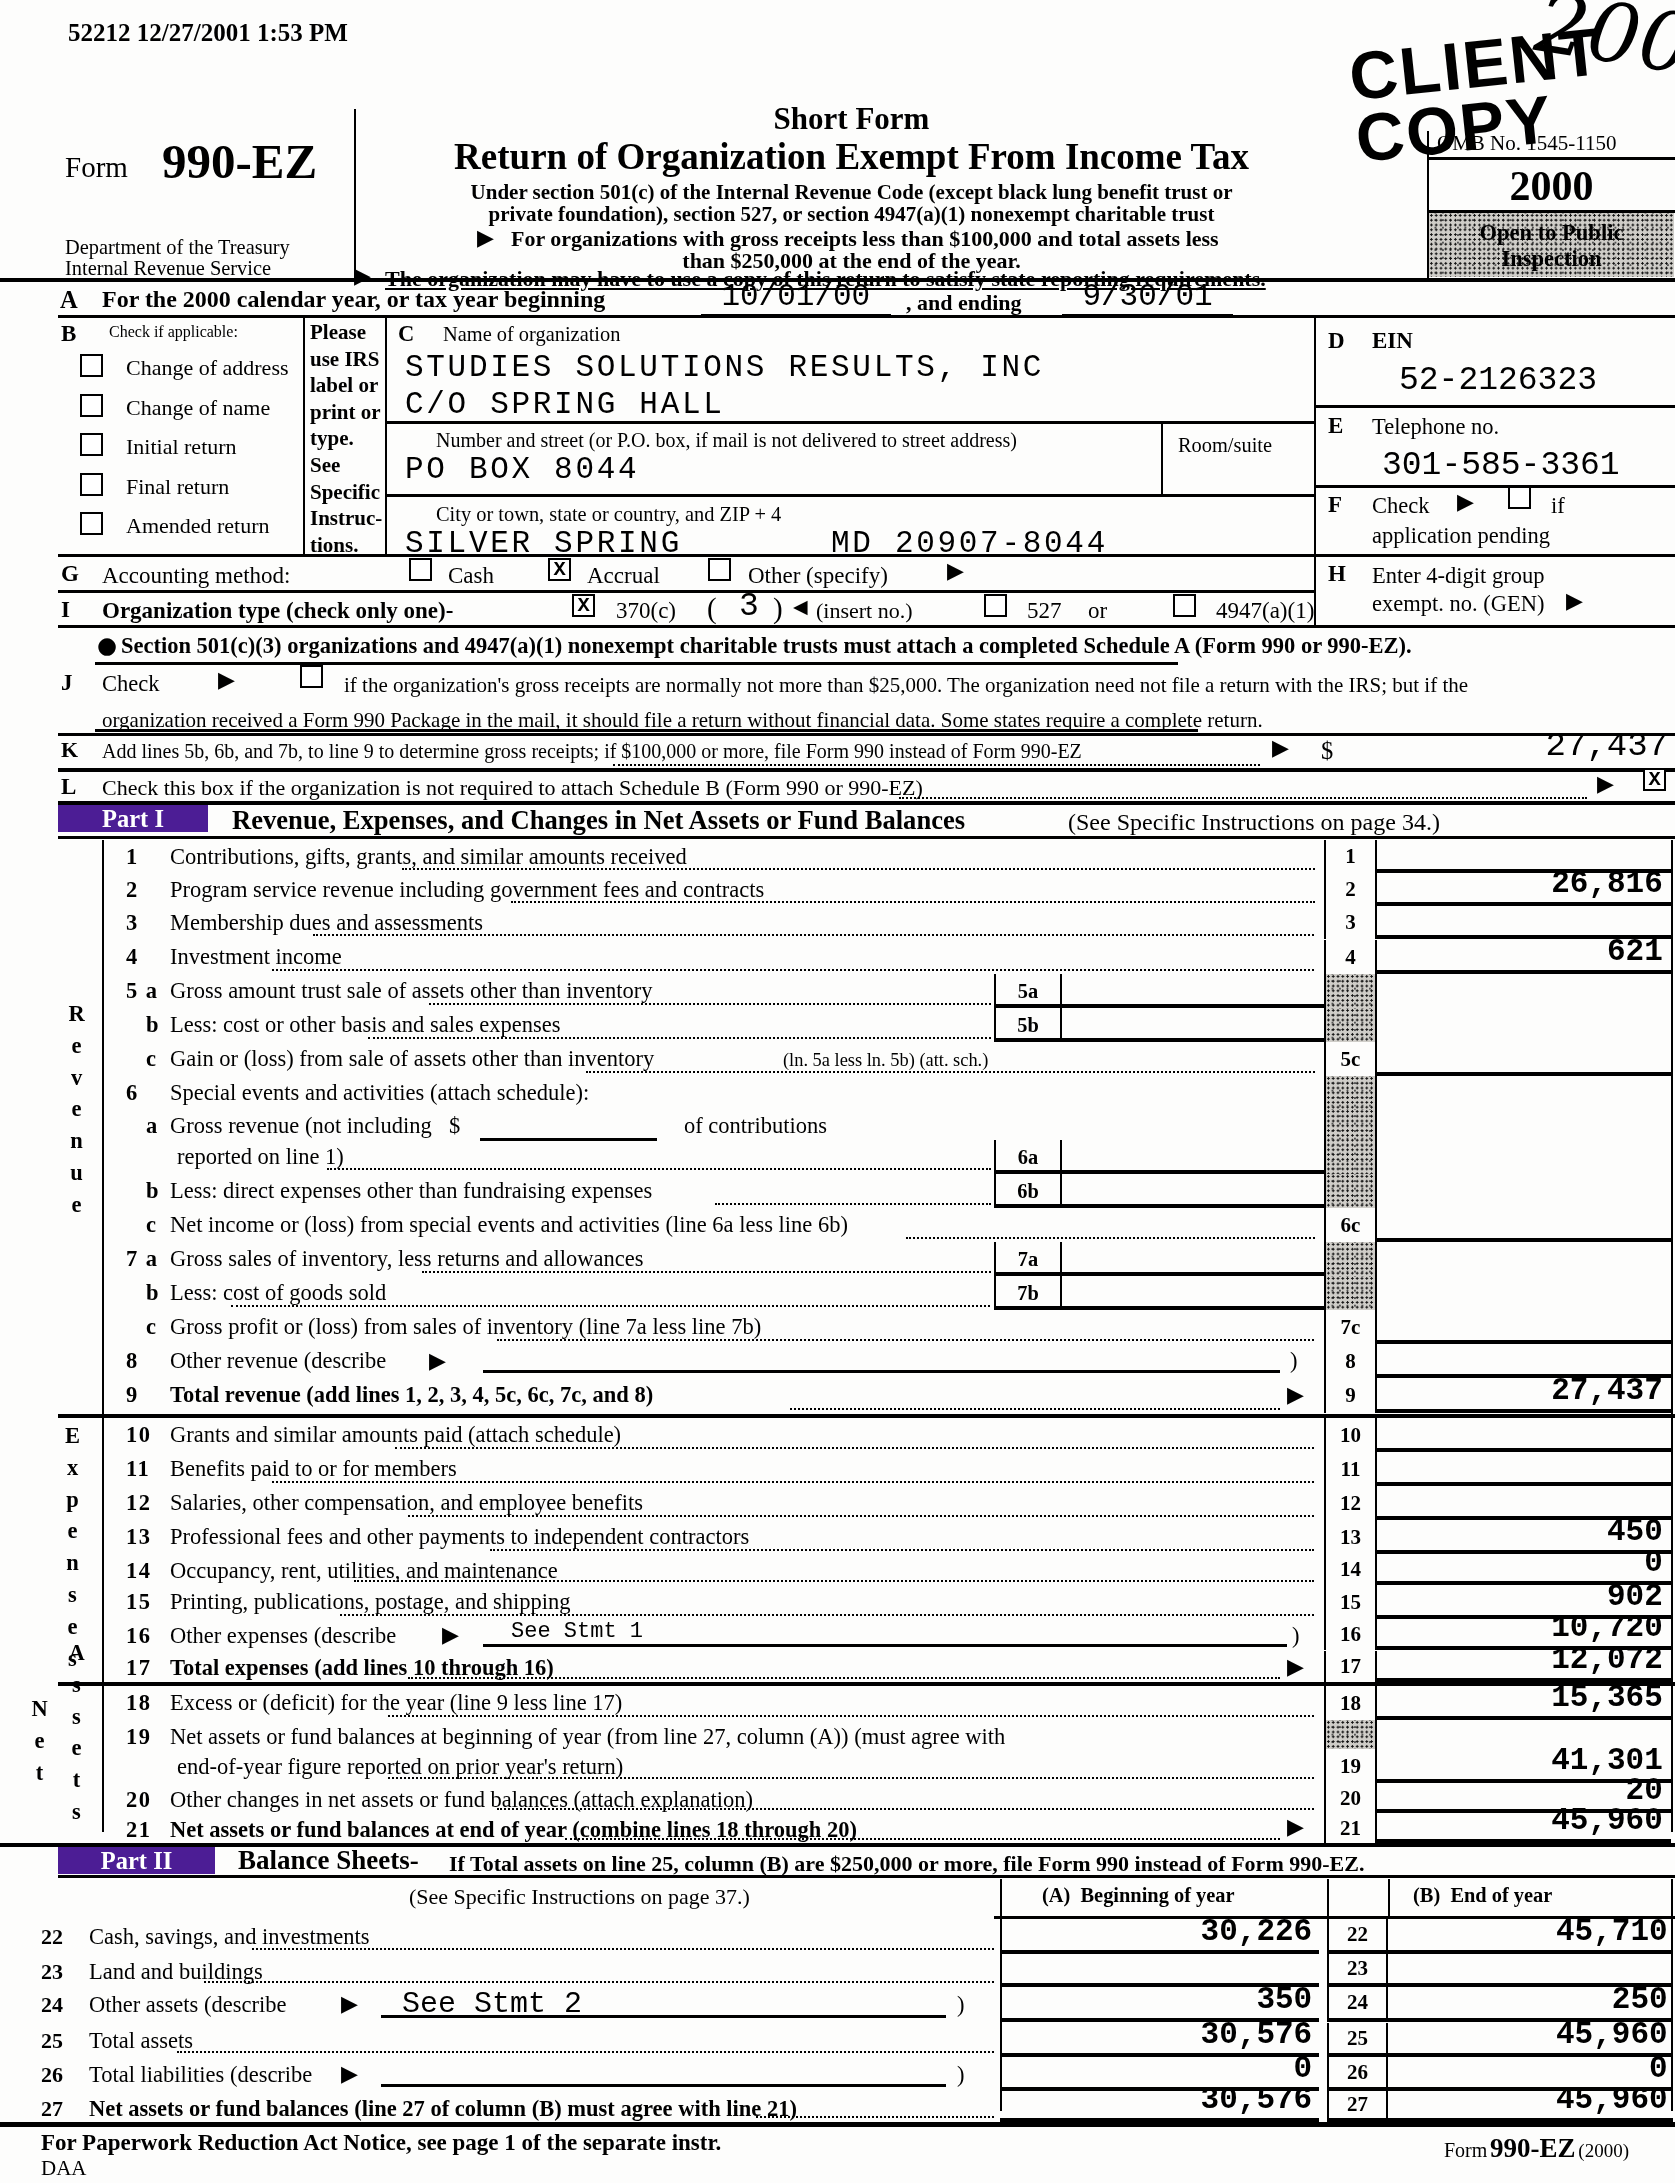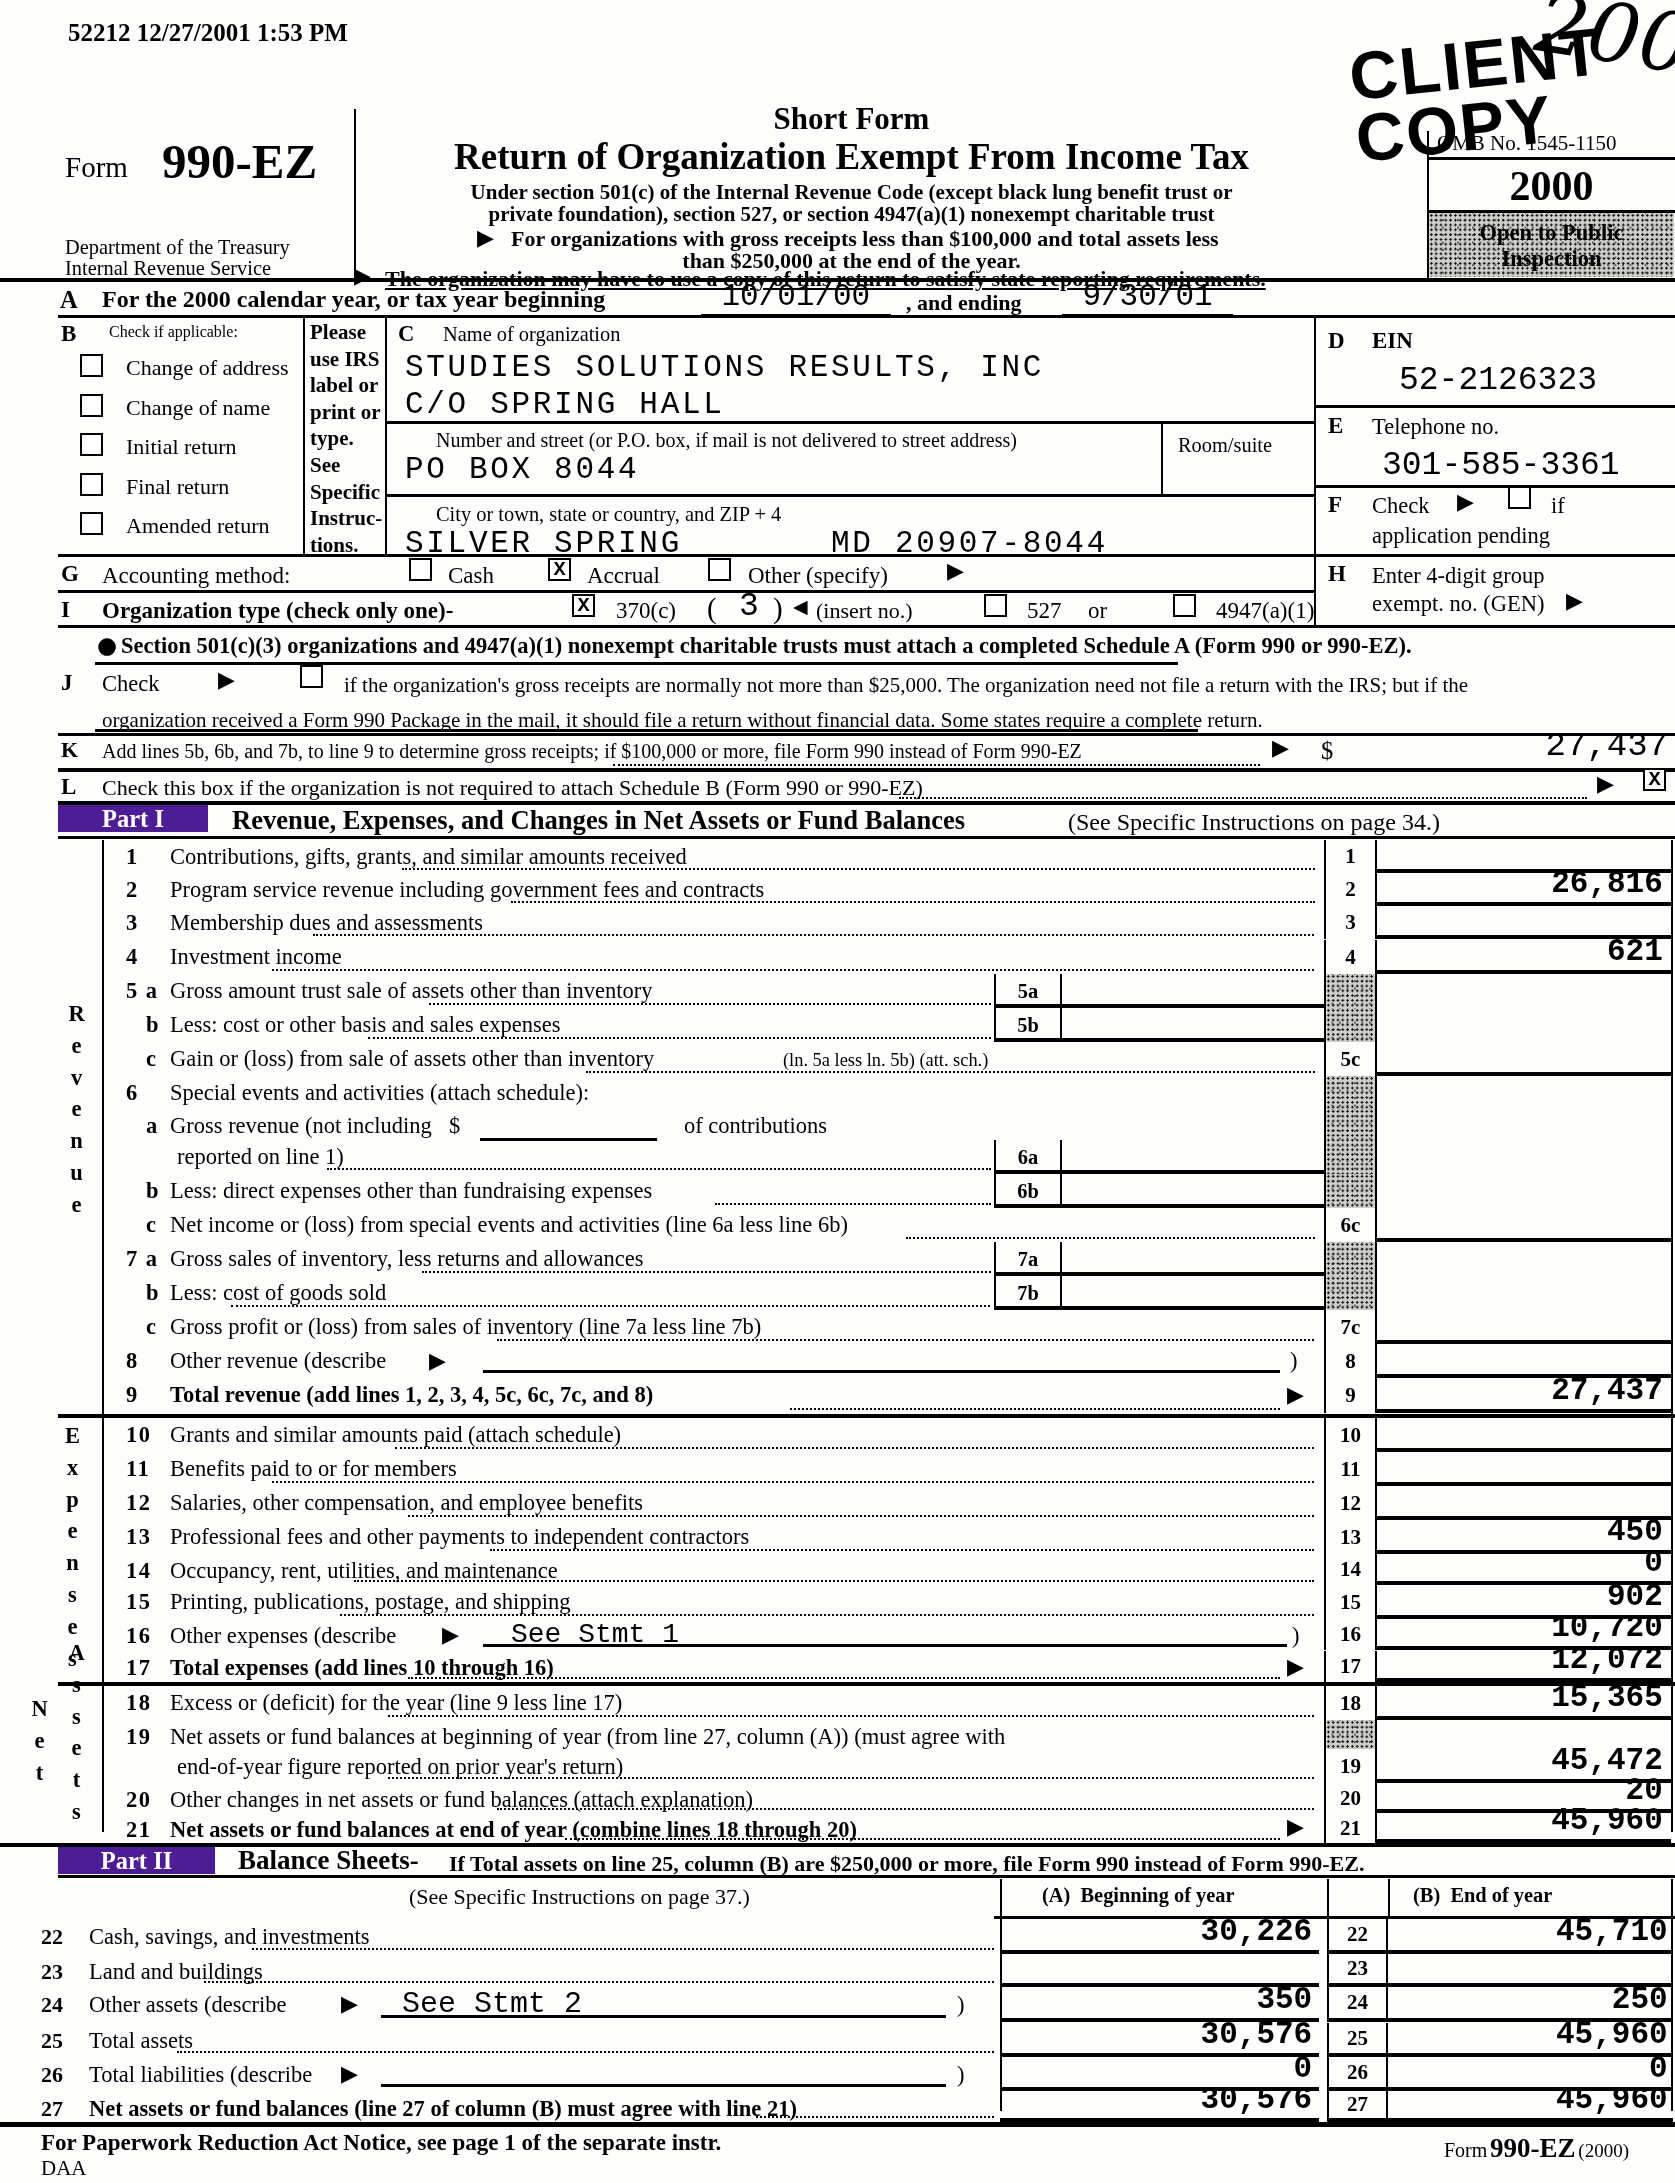--- a/index.html
+++ b/index.html
@@ -372,21 +372,21 @@
     <span class="pnum">15</span>
     <span class="pdesc" style="left:68px">Printing, publications, postage, and shipping</span>
     <i class="dots" style="left:238px;width:974px;bottom:2.7px"></i>
     <span class="pbox">15</span>
     <span class="pval">902</span>
   </div>
   <div class="prow" style="top:1619px;height:31px">
     <span class="pnum">16</span>
     <span class="pdesc" style="left:68px">Other expenses (describe</span>
     <i class="arr" style="left:340px;top:2.7px">▶</i>
-    <span class="pdesc tw" style="left:409px;font-size:28px;top:0">See Stmt 1</span>
+    <span class="pdesc tw" style="left:409px;font-size:22px;top:0">See Stmt 1</span>
     <i class="dline" style="left:381px;width:804px;bottom:2.7px"></i>
     <span class="pdesc" style="left:1190px">)</span>
     <span class="pbox">16</span>
     <span class="pval">10,720</span>
   </div>
   <div class="prow" style="top:1651px;height:31px">
     <span class="pnum">17</span>
     <span class="pdesc b" style="left:68px">Total expenses (add lines 10 through 16)</span>
     <i class="dots" style="left:306px;width:872px;bottom:2.7px"></i>
     <i class="arr" style="left:1185px;top:2.7px">▶</i>
@@ -402,21 +402,21 @@
     <span class="pbox">18</span>
     <span class="pval">15,365</span>
   </div>
   <div class="prow" style="top:1720px;height:63px">
     <span class="pnum">19</span>
     <span class="pdesc" style="left:68px">Net assets or fund balances at beginning of year (from line 27, column (A)) (must agree with</span>
     <span class="pdesc" style="left:75px;top:34px">end-of-year figure reported on prior year's return)</span>
     <i class="dots" style="left:286px;width:926px;bottom:4.1px"></i>
     <i class="abs stip" style="left:1222px;top:0;width:53px;height:29px;border-left:2px solid #000;border-right:2px solid #000"></i>
     <span class="pbox" style="align-items:flex-end;padding-bottom:4.1px">19</span>
-    <span class="pval">45,472</span>
+    <span class="pval">41,301</span>
   </div>
   <div class="prow" style="top:1783px;height:30px">
     <span class="pnum">20</span>
     <span class="pdesc" style="left:68px">Other changes in net assets or fund balances (attach explanation)</span>
     <i class="dots" style="left:395px;width:817px;bottom:2.7px"></i>
     <span class="pbox">20</span>
     <span class="pval">20</span>
   </div>
   <div class="prow" style="top:1813px;height:30px">
     <span class="pnum">21</span>

